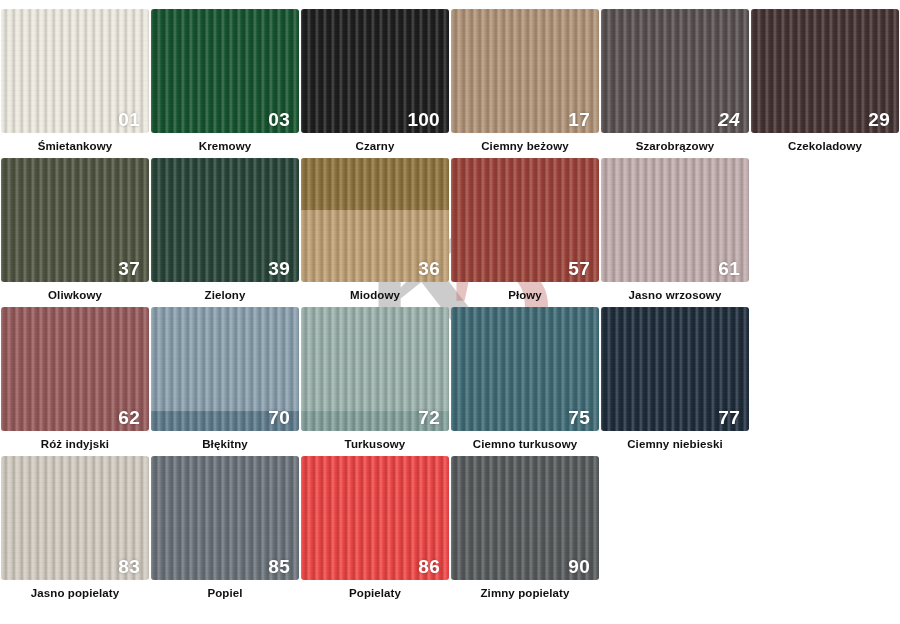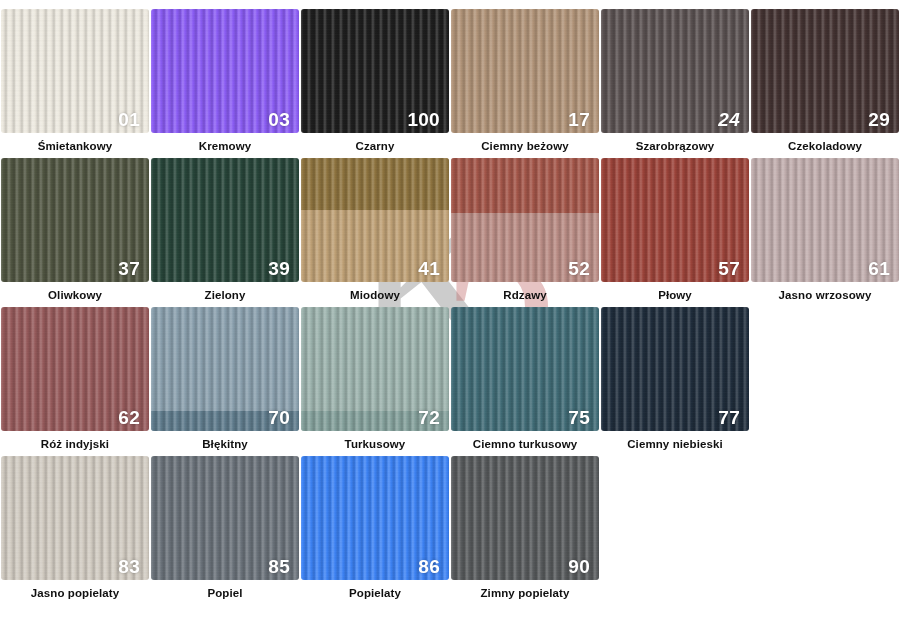--- a/index.html
+++ b/index.html
@@ -156,21 +156,21 @@
     <div class="row">
       <div class="cell">
         <div class="swatch" style="background-color: rgb(239, 235, 225);">
           <div class="ribs"></div>
           <div class="noise"></div>
           <span class="num">01</span>
         </div>
         <div class="label">Śmietankowy</div>
       </div>
       <div class="cell">
-        <div class="swatch" style="background-color: #8b5cf6;">
+        <div class="swatch" style="background-color: #14532d;">
           <div class="ribs"></div>
           <div class="noise"></div>
           <span class="num">03</span>
         </div>
         <div class="label">Kremowy</div>
       </div>
       <div class="cell">
         <div class="swatch" style="background-color: rgb(28, 28, 28);">
           <div class="ribs"></div>
           <div class="noise"></div>
@@ -218,32 +218,23 @@
           <div class="noise"></div>
           <span class="num">39</span>
         </div>
         <div class="label">Zielony</div>
       </div>
       <div class="cell">
         <div class="swatch" style="background-color: rgb(192, 161, 117);">
           <div class="band" style="top: 0px; height: 52px; background-color: rgb(138, 111, 56); opacity: 0.92;"></div>
           <div class="ribs"></div>
           <div class="noise"></div>
-          <span class="num">41</span>
+          <span class="num">36</span>
         </div>
         <div class="label">Miodowy</div>
-      </div>
-      <div class="cell">
-        <div class="swatch" style="background-color: rgb(187, 141, 133);">
-          <div class="band" style="top: 0px; height: 55px; background-color: rgb(161, 77, 64); opacity: 0.88;"></div>
-          <div class="ribs"></div>
-          <div class="noise"></div>
-          <span class="num">52</span>
-        </div>
-        <div class="label">Rdzawy</div>
       </div>
       <div class="cell">
         <div class="swatch" style="background-color: rgb(156, 66, 56);">
           <div class="ribs"></div>
           <div class="noise"></div>
           <span class="num">57</span>
         </div>
         <div class="label">Płowy</div>
       </div>
       <div class="cell">
@@ -310,21 +301,21 @@
       </div>
       <div class="cell">
         <div class="swatch" style="background-color: rgb(106, 114, 122);">
           <div class="ribs"></div>
           <div class="noise"></div>
           <span class="num">85</span>
         </div>
         <div class="label">Popiel</div>
       </div>
       <div class="cell">
-        <div class="swatch" style="background-color: #3b82f6;">
+        <div class="swatch" style="background-color: #ef4444;">
           <div class="ribs"></div>
           <div class="noise"></div>
           <span class="num">86</span>
         </div>
         <div class="label">Popielaty</div>
       </div>
       <div class="cell">
         <div class="swatch" style="background-color: rgb(87, 90, 92);">
           <div class="ribs"></div>
           <div class="noise"></div>

